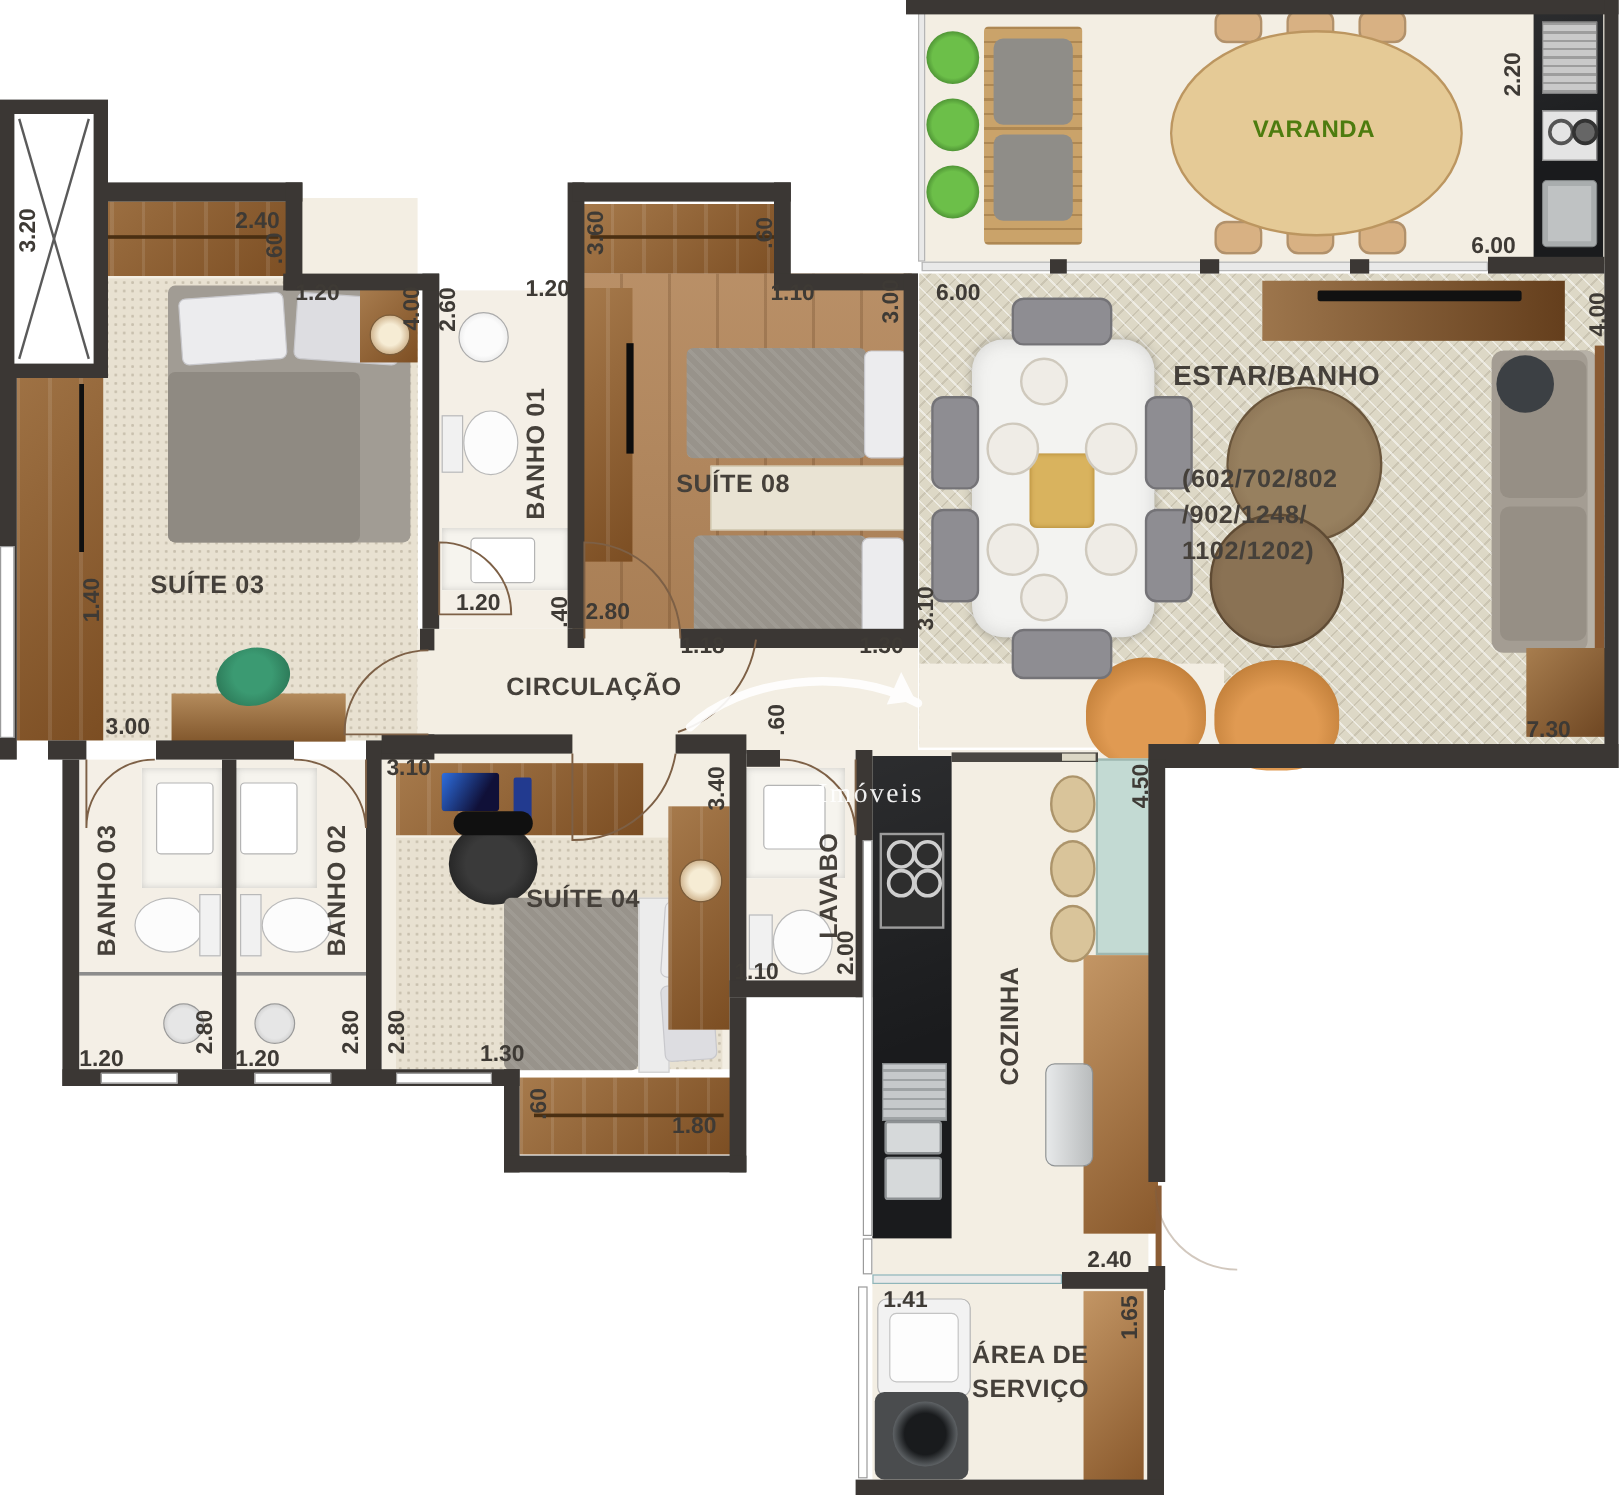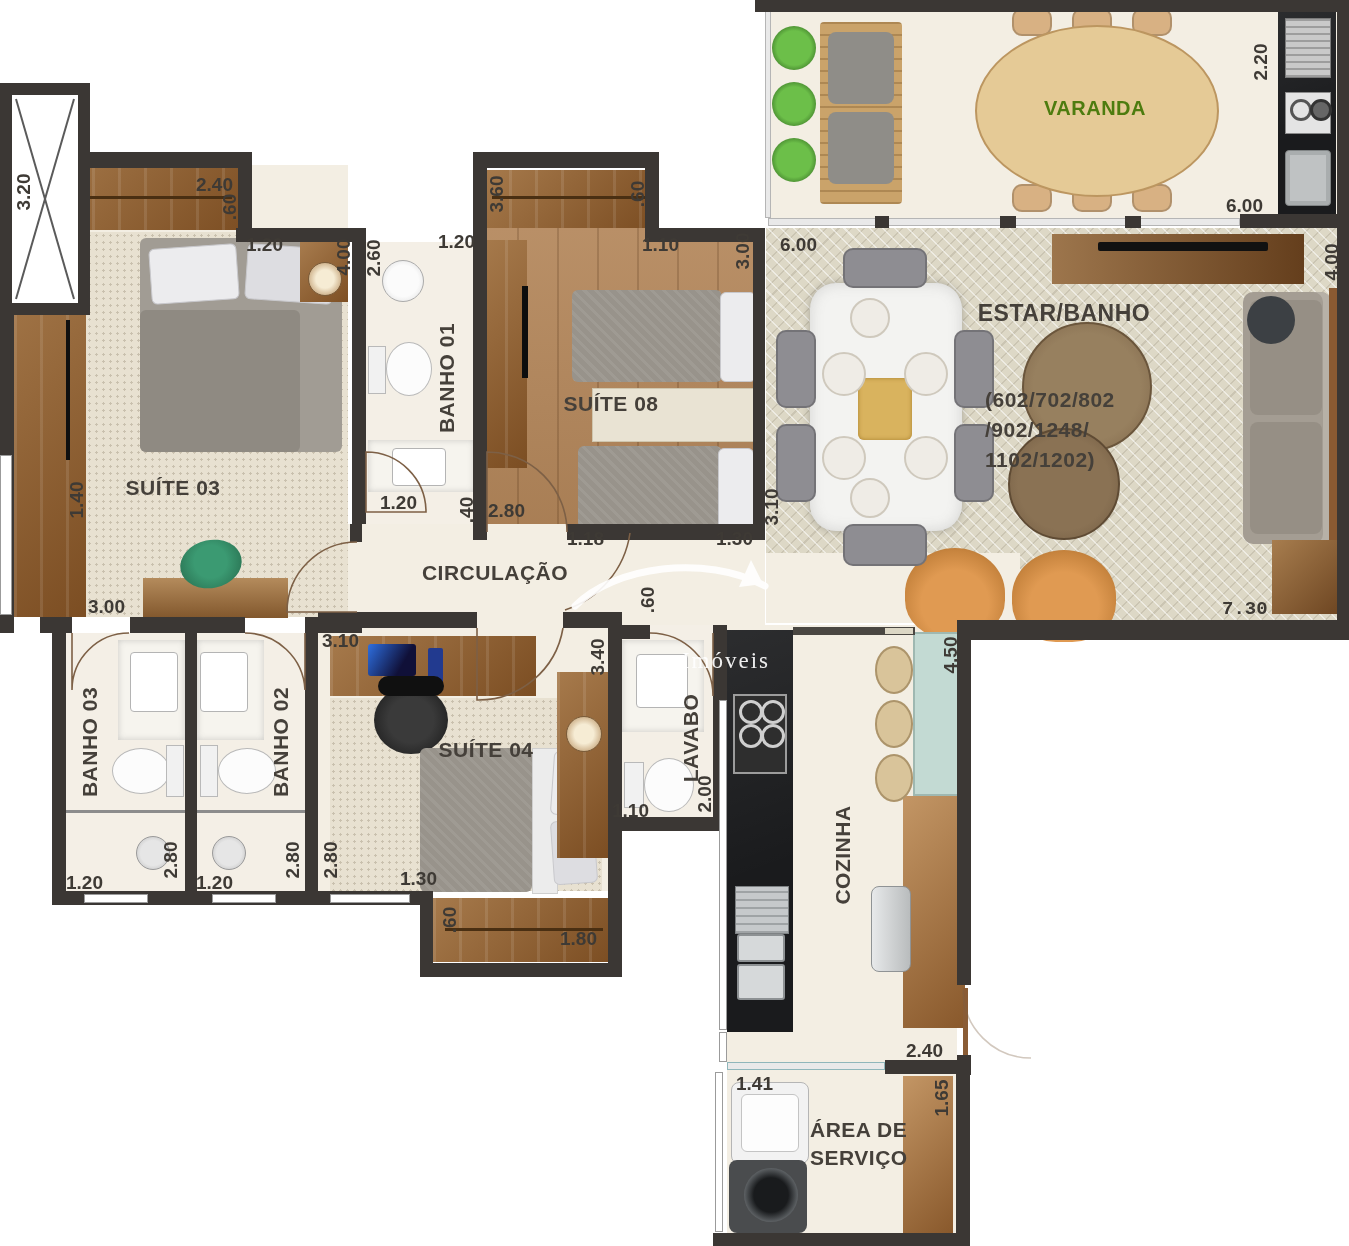--- a/index.html
+++ b/index.html
@@ -310,21 +310,21 @@
   <div class="dim" style="left:380px;top:492px;">1.20</div>
   <div class="vdim" style="left:455px;top:487px;width:24px;height:46px;">
       <span>.40</span>
     </div>
   <div class="dim" style="left:488px;top:500px;">2.80</div>
   <div class="dim" style="left:567px;top:528px;">1.18</div>
   <div class="dim" style="left:716px;top:528px;">1.30</div>
   <div class="vdim" style="left:760px;top:477px;width:24px;height:60px;">
       <span>3.10</span>
     </div>
-  <div class="dim" style="left:1222px;top:598px;font-family:Liberation Mono, monospace;">7.30</div>
+  <div class="dim" style="left:1272px;top:598px;">7.30</div>
   <div class="dim" style="left:88px;top:596px;">3.00</div>
   <div class="dim" style="left:322px;top:630px;">3.10</div>
   <div class="vdim" style="left:586px;top:627px;width:24px;height:60px;">
       <span>3.40</span>
     </div>
   <div class="vdim" style="left:636px;top:577px;width:24px;height:46px;">
       <span>.60</span>
     </div>
   <div class="dim" style="left:66px;top:872px;">1.20</div>
   <div class="vdim" style="left:159px;top:830px;width:24px;height:60px;">

